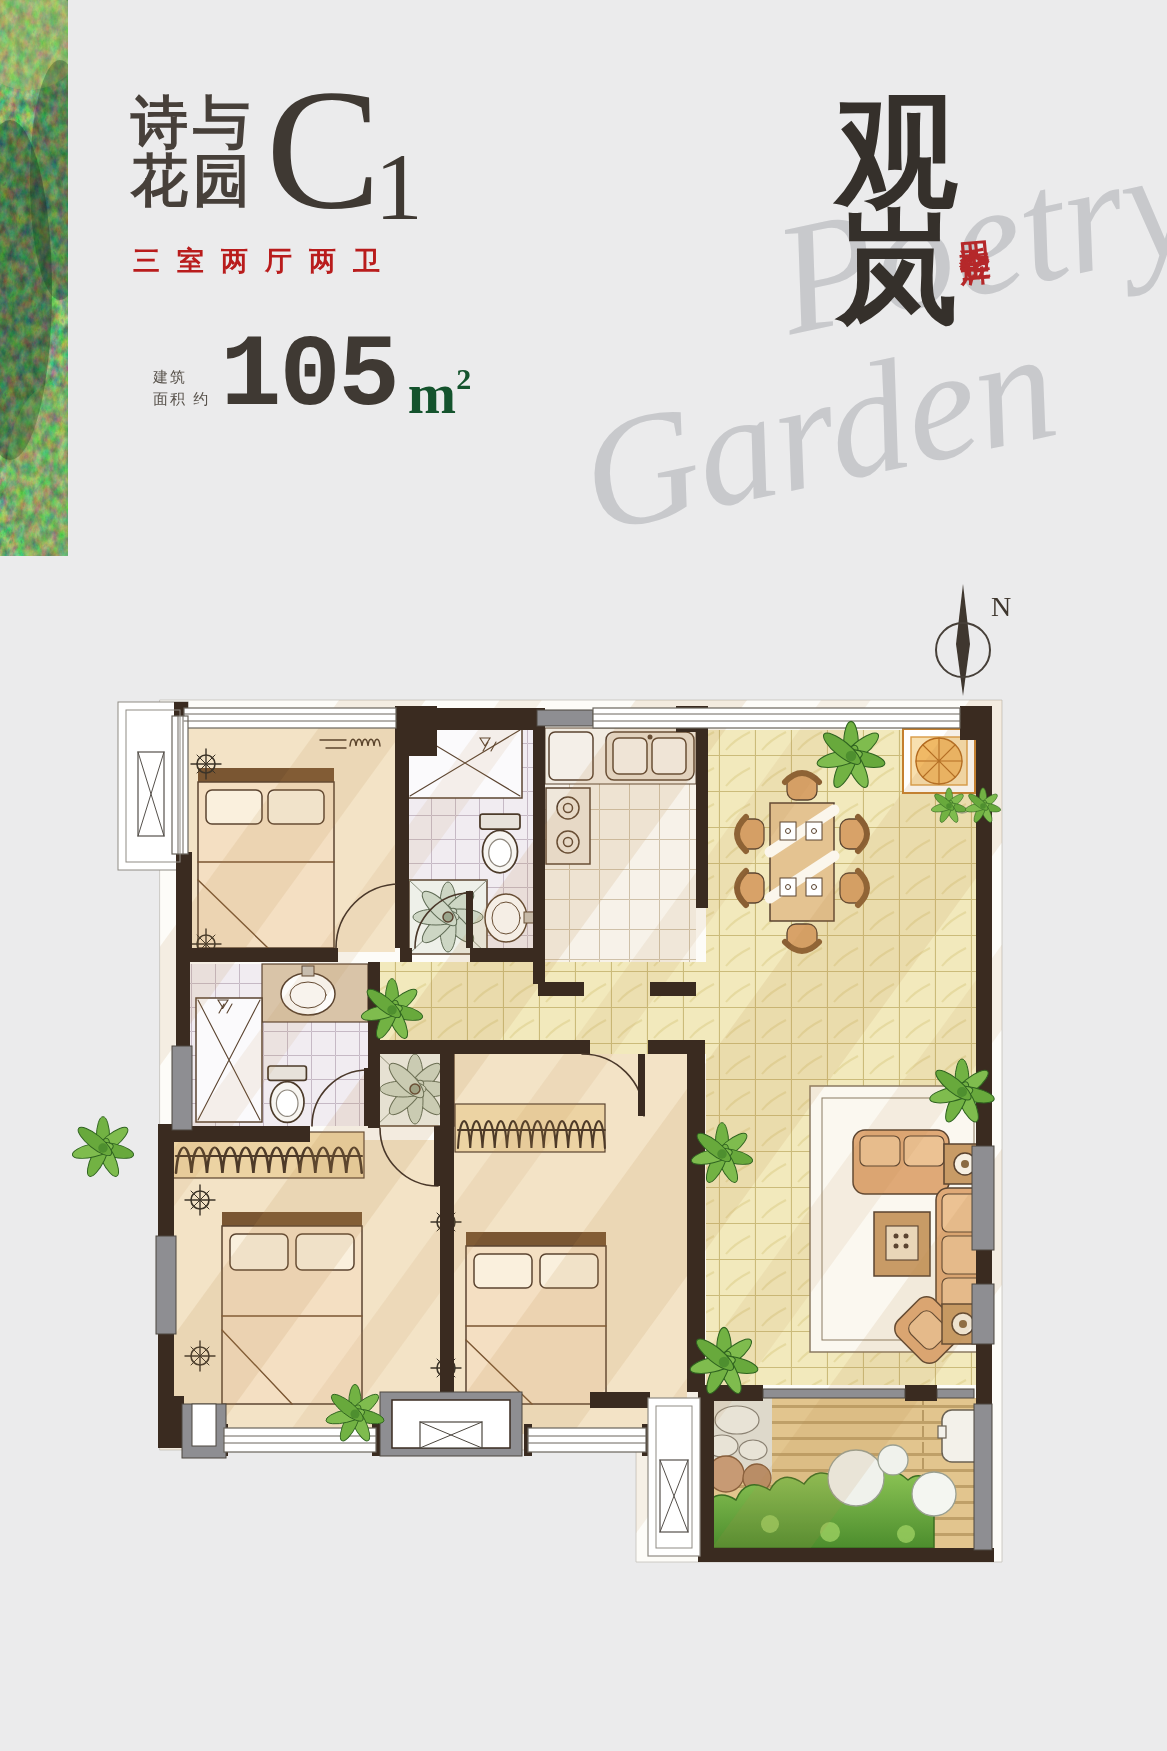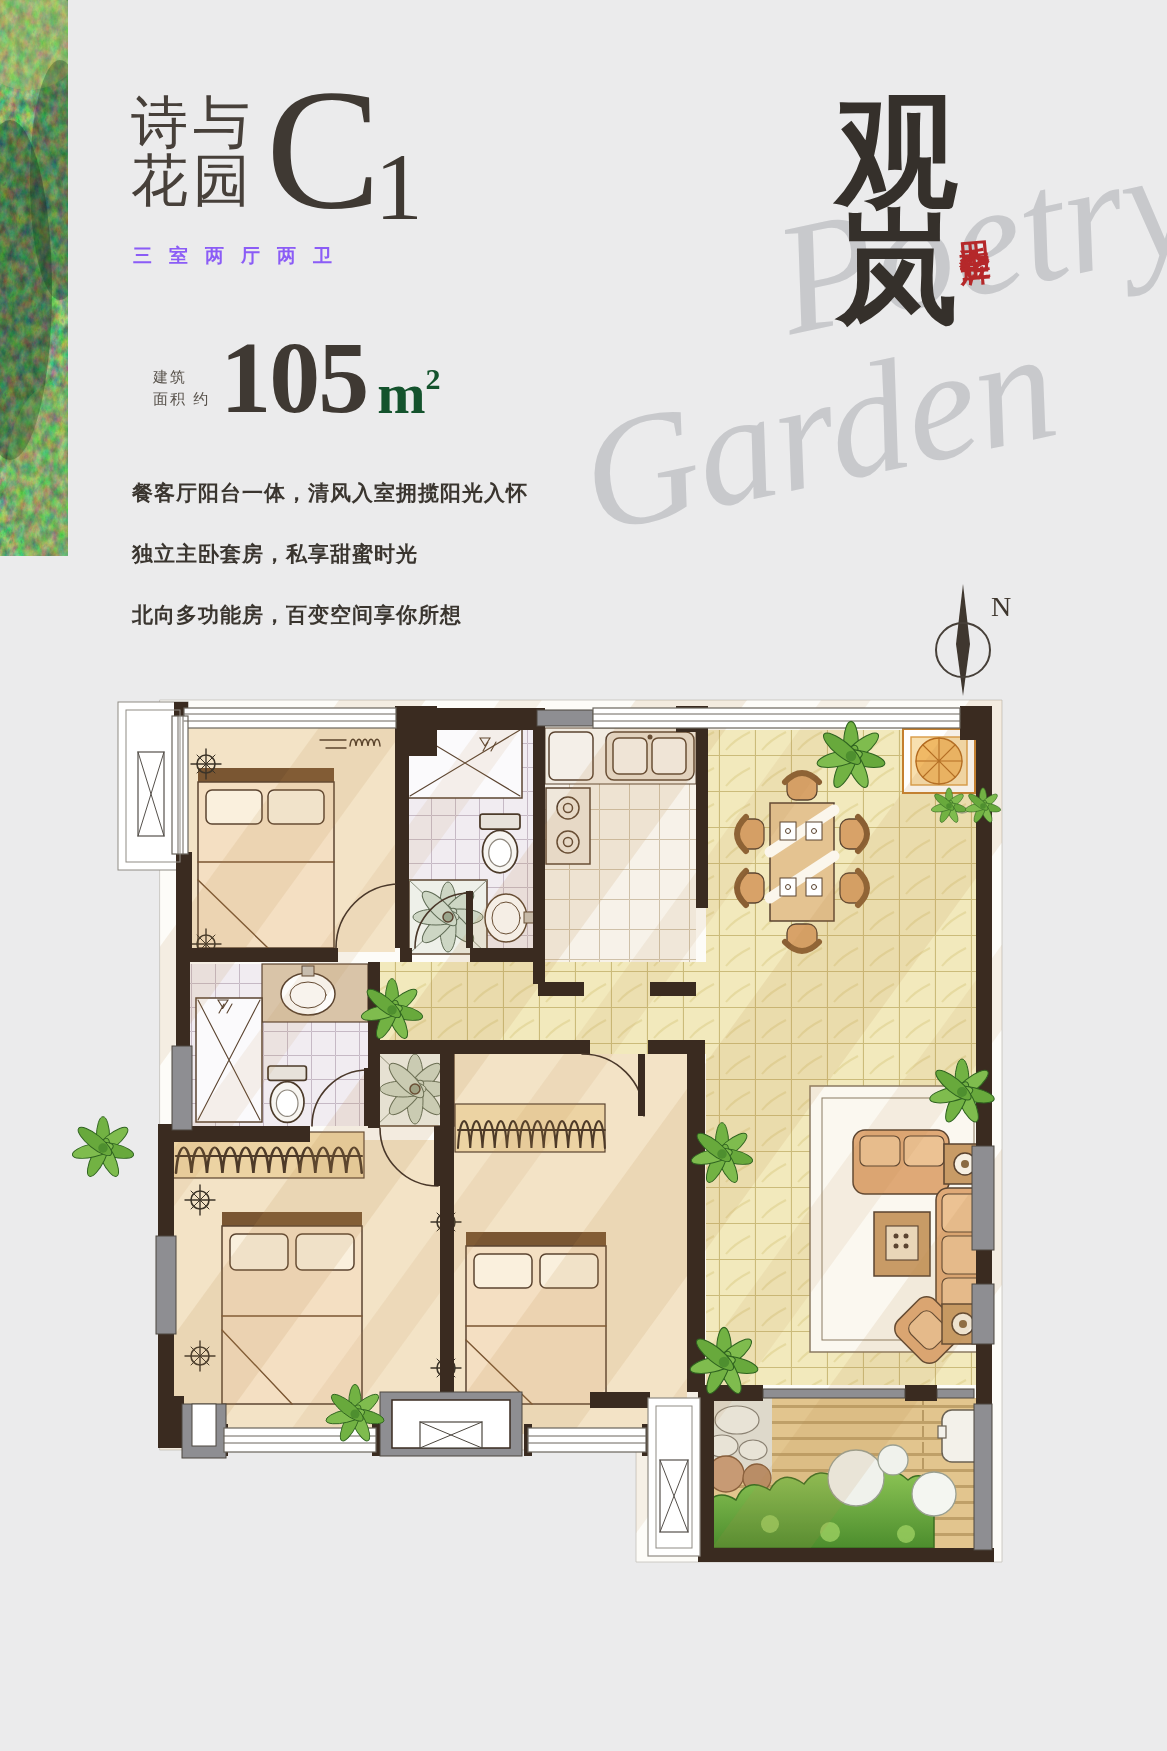--- a/index.html
+++ b/index.html
@@ -2,30 +2,30 @@
 <html><head>
 <meta charset="utf-8">
 <style>
   html,body{margin:0;padding:0;background:#ebebec;}
   #poster{position:relative;width:1167px;height:1751px;background:#ebebec;overflow:hidden;
           font-family:"Liberation Sans",sans-serif;color:#3e3831;}
   .abs{position:absolute;}
   
   #art{left:0;top:0;width:68px;height:556px;}
   
-  #title-cn{left:131px;top:94px;font-size:57px;line-height:1.02;font-weight:400;
+  #title-cn{left:131px;top:94px;font-size:57px;line-height:1.02;font-weight:700;
             letter-spacing:5px;color:#47403a;font-family:"Liberation Serif",serif;}
   #unit{left:266px;top:70px;display:flex;align-items:flex-end;font-family:"Liberation Serif",serif;color:#3f3933;}
   #unit .c{font-size:172px;line-height:0.92;}
   #unit .d{font-size:96px;line-height:0.86;margin-left:-6px;}
-  #spec{left:133px;top:243px;font-size:19px;font-weight:600;letter-spacing:17px;color:#8b5cf6;
+  #spec{left:133px;top:243px;font-size:27px;font-weight:600;letter-spacing:17px;color:#b91c1c;
         font-family:Liberation Mono, monospace;}
   #area{left:146px;top:338px;display:flex;align-items:flex-end;margin-left:7px;}
   #area .lbl{font-size:15px;line-height:1.45;color:#57514a;margin-bottom:8px;letter-spacing:2px;}
-  #area .num{font-size:102px;line-height:0.78;font-weight:700;font-family:Liberation Serif, serif;
+  #area .num{font-size:102px;line-height:0.78;font-weight:700;font-family:Liberation Mono, monospace;
              color:#3f3933;letter-spacing:-2px;margin-left:10px;}
   #area .unit{font-size:58px;line-height:0.8;font-weight:700;font-family:"Liberation Serif",serif;
               color:#14532d;margin-left:10px;}
   #area .sup{font-size:30px;vertical-align:24px;}
   #features{left:132px;top:462px;font-size:21px;font-weight:700;color:#3a352f;line-height:61px;letter-spacing:1px;}
   
   .script{font-family:"Liberation Serif",serif;font-style:italic;color:#c8c9cc;pointer-events:none;}
   #script1{left:775px;top:148px;font-size:158px;transform:rotate(-12deg);}
   #script2{left:580px;top:340px;font-size:158px;transform:rotate(-12deg);}
   
@@ -74,25 +74,20 @@
 
   <div id="area" class="abs">
     <div class="lbl">
       <div>建筑</div>
       <div>面积 约</div>
     </div>
     <div class="num">105</div>
     <div class="unit"><span>m</span><span class="sup">2</span></div>
   </div>
 
-  <div id="features" class="abs">
-    <div>餐客厅阳台一体，清风入室拥揽阳光入怀</div>
-    <div>独立主卧套房，私享甜蜜时光</div>
-    <div>北向多功能房，百变空间享你所想</div>
-  </div>
 
   <div id="script1" class="abs script">Poetry</div>
   <div id="script2" class="abs script">Garden</div>
 
   <div id="logo" class="abs">
     <div>观</div>
     <div>岚</div>
   </div>
   <div id="seal" class="abs">四季金辉</div>
 

